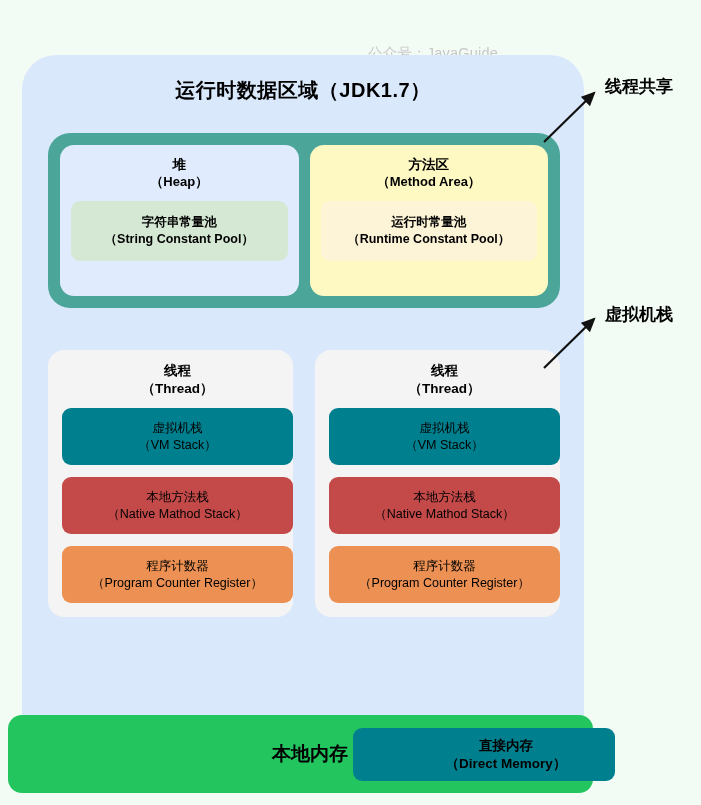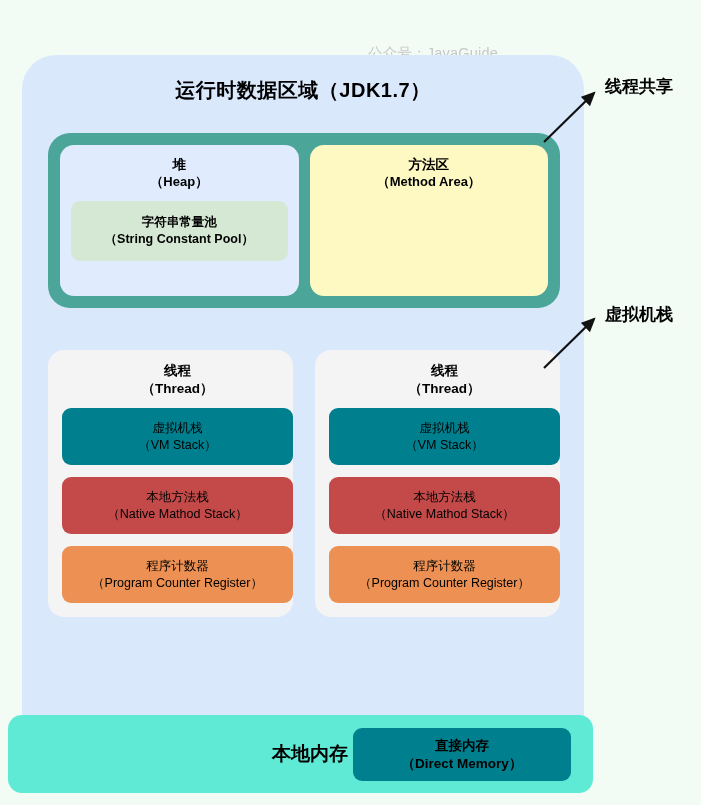--- a/index.html
+++ b/index.html
@@ -148,21 +148,21 @@
   .stack-bar.native-stack { background: #c44a4a; }
   .stack-bar.pc-register { background: #ec9153; }
 
   
   .native-panel {
     position: absolute;
     left: 8px;
     top: 715px;
     width: 585px;
     height: 78px;
-    background: #5eead4;
+    background: #22c55e;
     border-radius: 14px;
   }
   .native-label {
     position: absolute;
     left: 240px;
     top: 0;
     height: 78px;
     width: 100px;
     display: flex;
     align-items: center;
@@ -178,20 +178,21 @@
     height: 53px;
     background: #00808f;
     border-radius: 9px;
     display: flex;
     align-items: center;
     justify-content: center;
     text-align: center;
     font-size: 13.5px;
     font-weight: bold;
     line-height: 18px;
+    padding-left: 44px;
   }
 
   
   .annotation {
     position: absolute;
     font-size: 17px;
     font-weight: bold;
     white-space: nowrap;
   }
   .ann-shared { left: 605px; top: 75px; }
@@ -231,20 +232,26 @@
             <span>字符串常量池</span><br>
             <span>（String Constant Pool）</span>
           </div>
         </div>
       </div>
 
       <div class="mem-region method-area">
         <div class="region-title">
           <span>方法区</span><br>
           <span class="en">（Method Area）</span>
+        </div>
+        <div class="pool runtime-pool">
+          <div>
+            <span>运行时常量池</span><br>
+            <span>（Runtime Constant Pool）</span>
+          </div>
         </div>
       </div>
 
     </div>
 
     <div class="threads-row">
 
       <div class="thread-box">
         <div class="thread-title">
           <span>线程</span><br>

